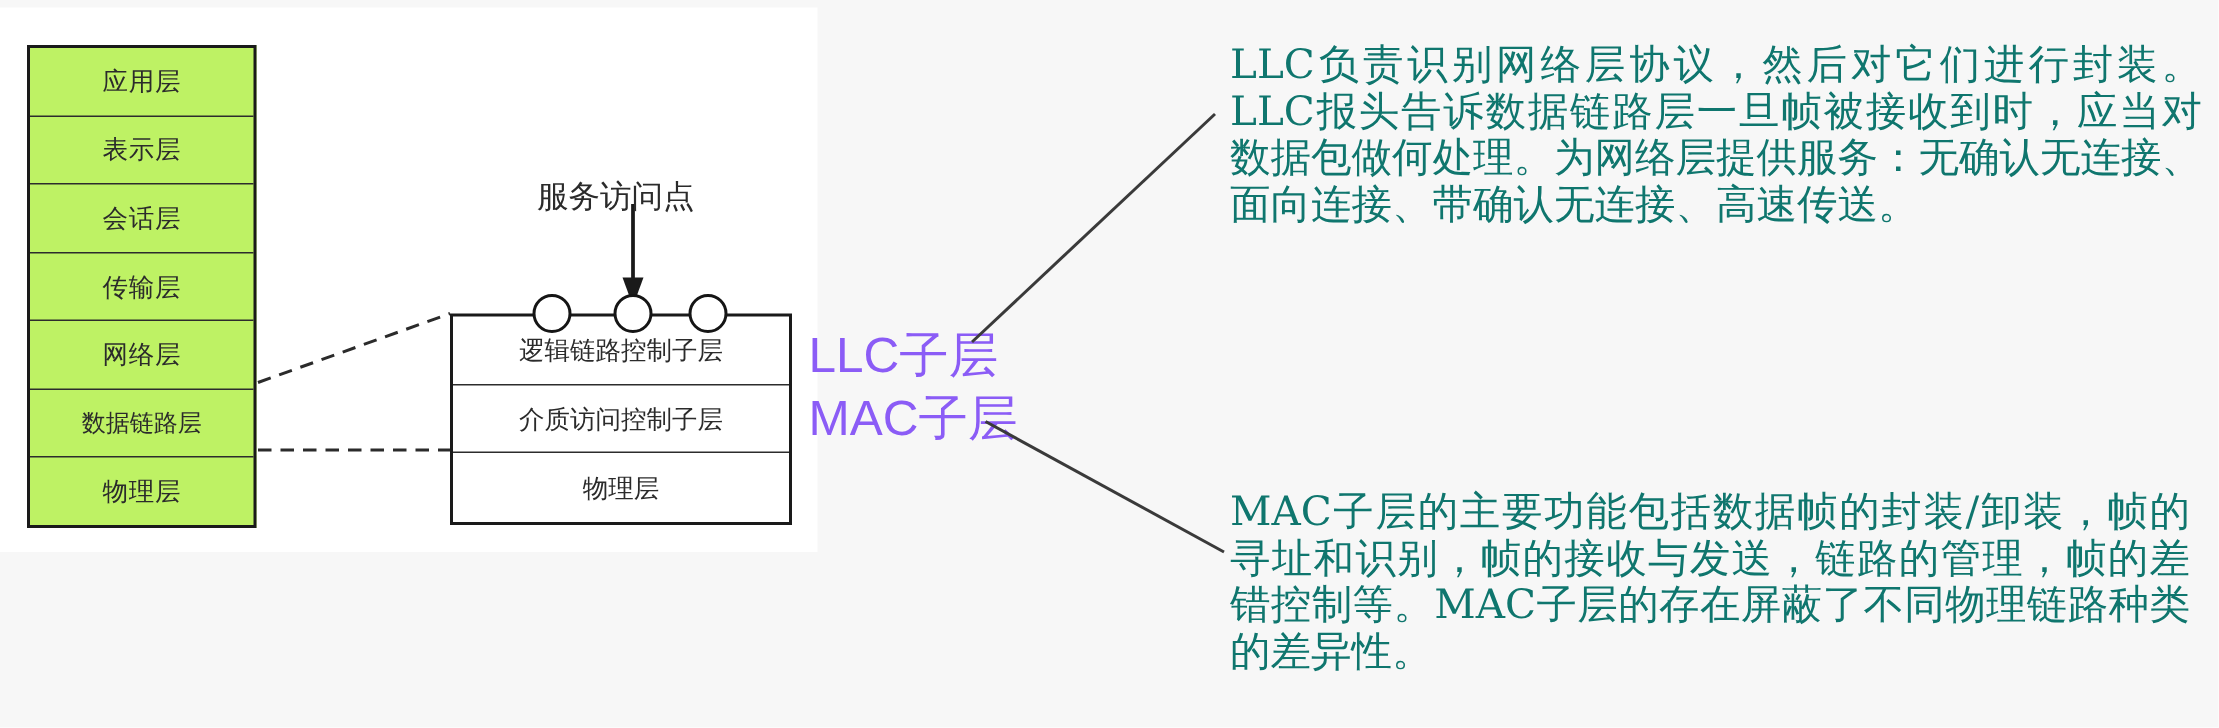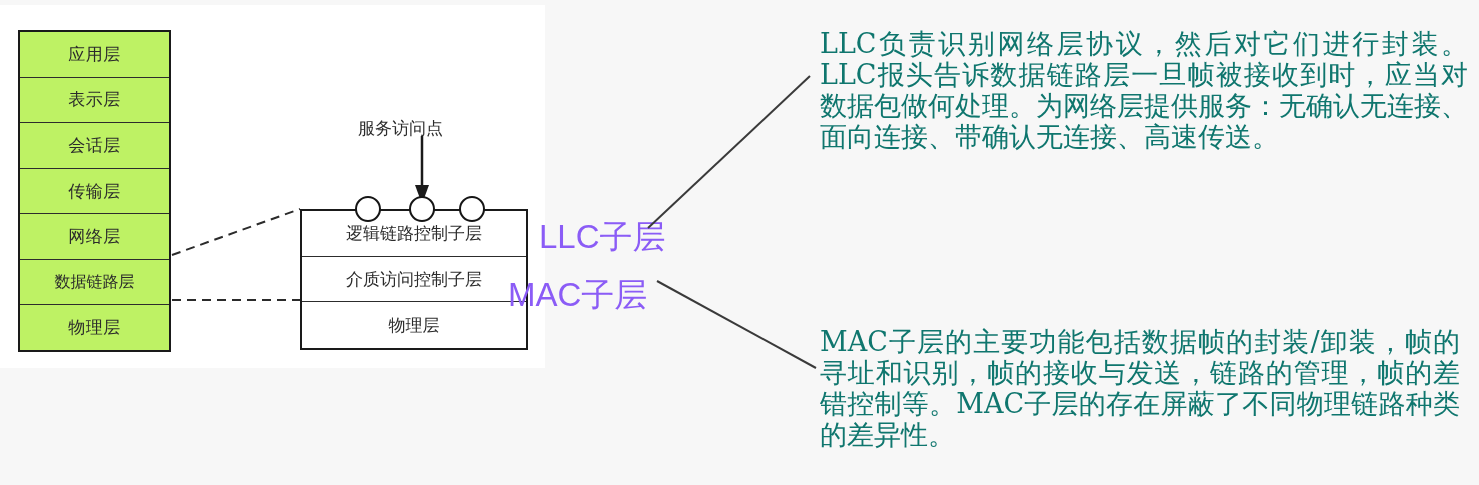--- a/index.html
+++ b/index.html
@@ -100,36 +100,36 @@
     background: #ffffff;
     box-sizing: border-box;
   }
 
   
   #sap-label {
     position: absolute;
     left: 358px;
     top: 112px;
     font-family: "DejaVu Serif", "Liberation Serif", serif;
-    font-size: 17px;
+    font-size: 21px;
     color: #2b2b2b;
     white-space: nowrap;
   }
 
   
   .red-label {
     position: absolute;
     color: #8b5cf6;
     font-family: "Liberation Sans", "DejaVu Sans", sans-serif;
     font-size: 33px;
     white-space: nowrap;
     line-height: 1;
   }
   #llc-red { left: 539px; top: 220px; }
-  #mac-red { left: 508px; top: 262px; margin-top: 16px; }
+  #mac-red { left: 539px; top: 262px; }
 
   
   .desc {
     position: absolute;
     font-family: "DejaVu Serif", "Liberation Serif", serif;
     font-size: 27px;
     line-height: 31px;
     color: #0f766e;
     text-align: justify;
     text-justify: inter-ideograph;

